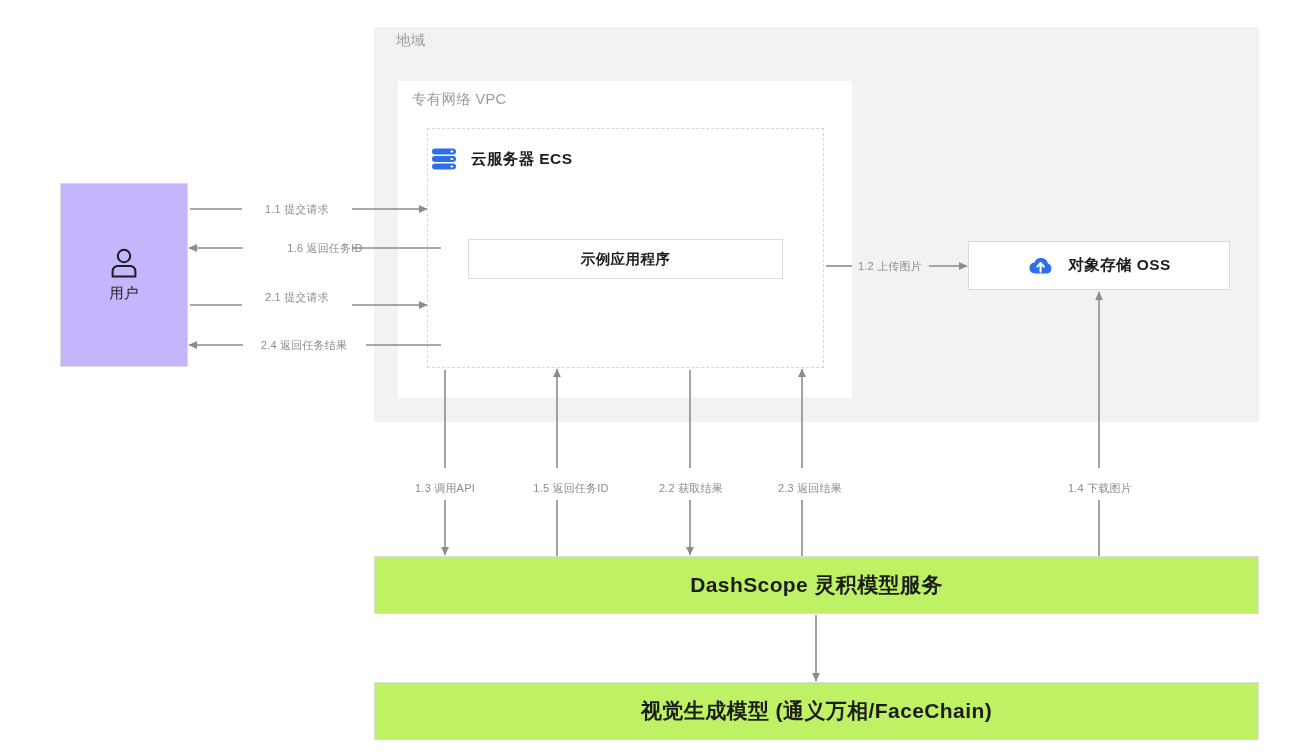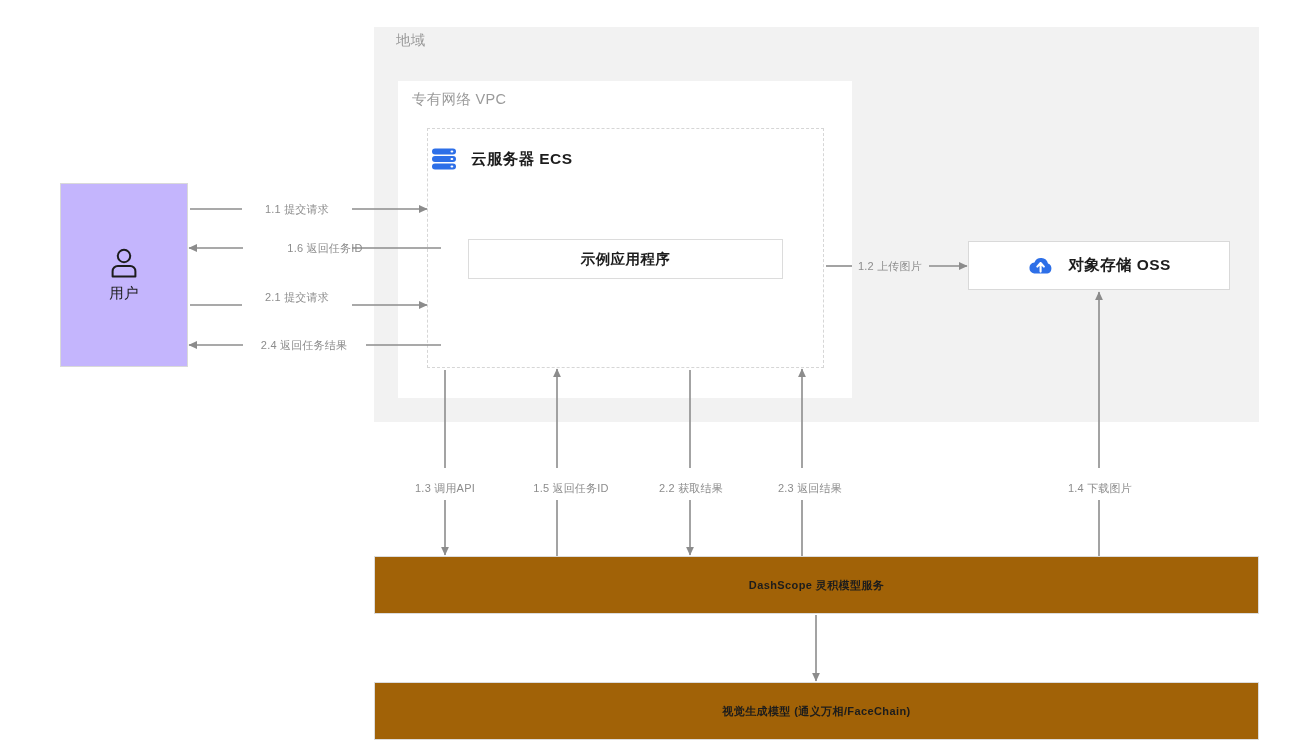--- a/index.html
+++ b/index.html
@@ -148,25 +148,25 @@
     color: #1c1c1c;
     font-weight: 700;
     letter-spacing: .4px;
   }
 
   
   .svc-box {
     position: absolute;
     border: 1px solid #dcdcdc;
     box-sizing: border-box;
-    background: #a16207;
+    background: #bef264;
     display: flex;
     align-items: center;
     justify-content: center;
-    font-size: 11px;
+    font-size: 21px;
     color: #1c1c1c;
     font-weight: 600;
     letter-spacing: .4px;
   }
   .svc-dashscope { left: 374px; top: 556px; width: 885px; height: 58px; }
   .svc-model     { left: 374px; top: 682px; width: 885px; height: 58px; }
 
   
   .wires {
     position: absolute;

